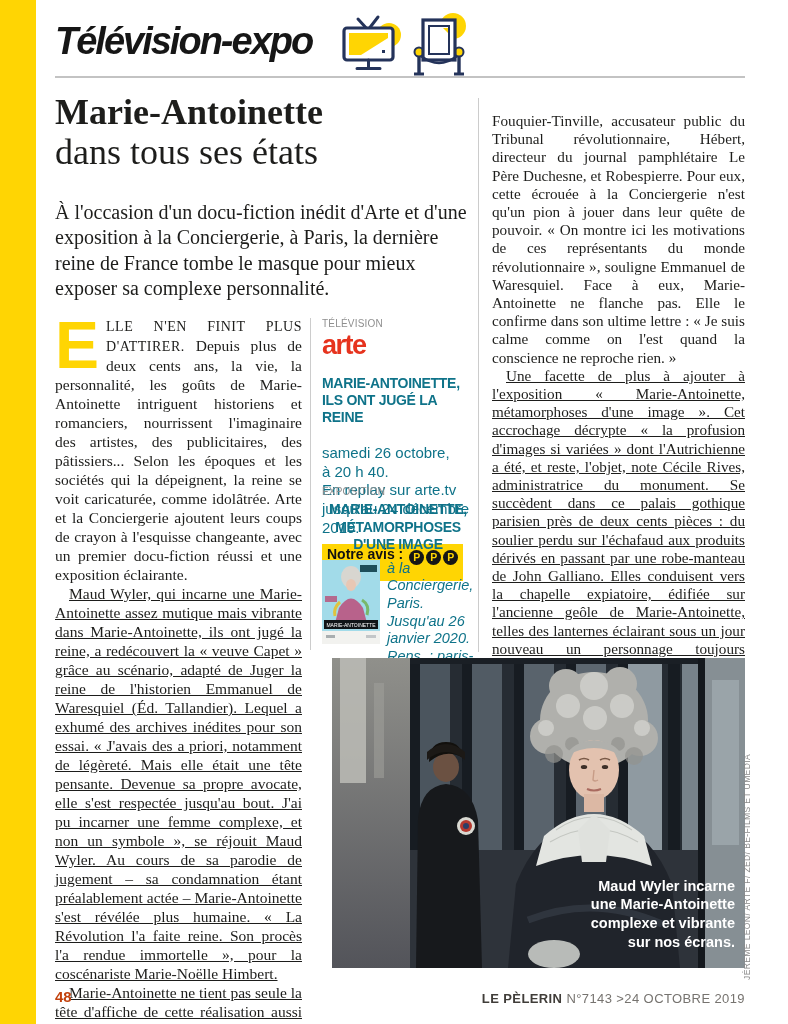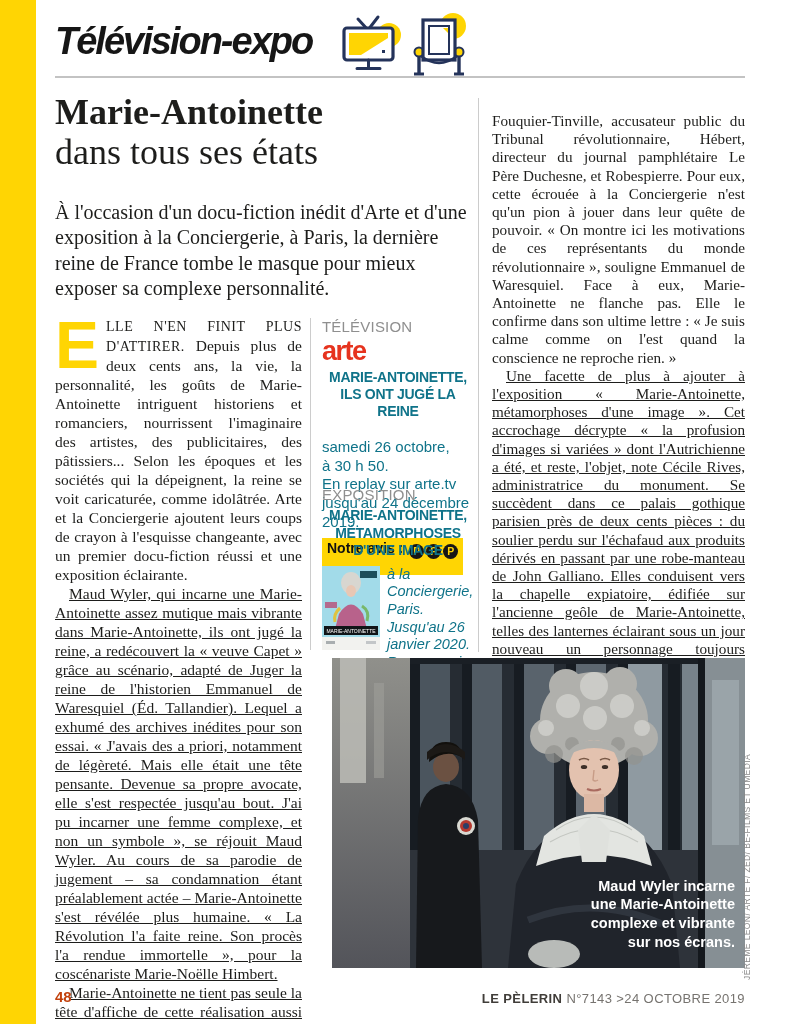--- a/index.html
+++ b/index.html
@@ -32,23 +32,23 @@
   .byline{font-family:"Liberation Sans",sans-serif;font-weight:bold;font-size:15px;color:#3a3a3a;
           text-align:left;margin-top:3px;}
 
   .vrule{position:absolute;width:1px;background:#cccccc;}
   .vrule1{left:310px;top:318px;height:332px;}
   .vrule2{left:478px;top:98px;height:554px;}
 
   
   .side-tv{position:absolute;left:322px;top:318px;width:152px;}
   .side-expo{position:absolute;left:322px;top:486px;width:152px;}
-  .kicker{color:#8f8f8f;font-size:15px;letter-spacing:0.2px;}
-  .arte{color:var(--arte-red,#e6331e);font-weight:bold;font-size:27px;letter-spacing:-1.5px;line-height:1;margin:3px 0 4px;}
-  .prog-title{color:var(--teal,#0f7389);font-weight:bold;font-size:14px;line-height:1.22;letter-spacing:-0.3px;text-align:center;}
+  .kicker{color:#8f8f8f;font-size:10px;letter-spacing:0.2px;}
+  .arte{color:var(--arte-red,#e6331e);font-weight:bold;font-size:27px;letter-spacing:-1.5px;line-height:1;margin:3px 0 16px;}
+  .prog-title{color:var(--teal,#0f7389);font-weight:bold;font-size:14px;line-height:1.22;letter-spacing:-0.3px;}
   .sched{color:var(--teal,#0f7389);font-size:15px;line-height:1.24;margin-top:18px;}
   .avis{display:inline-block;background:var(--accent-yellow,#ffd503);padding:2px 5px 16px;margin-top:7px;
         font-weight:bold;font-size:14px;color:#111;}
   .pmark{display:inline-block;width:15px;height:15px;border-radius:50%;background:#161616;
          color:var(--accent-yellow,#ffd503);font-size:10.5px;line-height:15px;text-align:center;
          font-weight:bold;margin-left:2px;vertical-align:-2px;}
   .expo-title{color:var(--teal,#0f7389);font-weight:bold;font-size:14px;line-height:1.25;letter-spacing:-0.3px;margin:4px 0 6px;text-align:center;}
   .expo-row{display:flex;gap:7px;}
   .poster{flex:0 0 58px;}
   .expo-details{color:var(--teal,#0f7389);font-style:italic;font-size:14.5px;line-height:1.22;}
@@ -113,21 +113,21 @@
 
   <div class="vrule vrule1"></div>
   <div class="vrule vrule2"></div>
 
   <div class="side-tv">
     <div class="kicker">TÉLÉVISION</div>
     <div class="arte">arte</div>
     <div class="prog-title">MARIE-ANTOINETTE, ILS ONT JUGÉ LA REINE</div>
     <div class="sched">
       <div>samedi 26 octobre,</div>
-      <div>à 30 h 50.</div>
+      <div>à 20 h 40.</div>
       <div>En replay sur arte.tv</div>
       <div>jusqu'au 24 décembre 2019.</div>
     </div>
     <div class="avis">
       <span>Notre avis :</span>
       <span class="pmark">P</span><span class="pmark">P</span><span class="pmark">P</span>
     </div>
   </div>
 
   <div class="side-expo">

